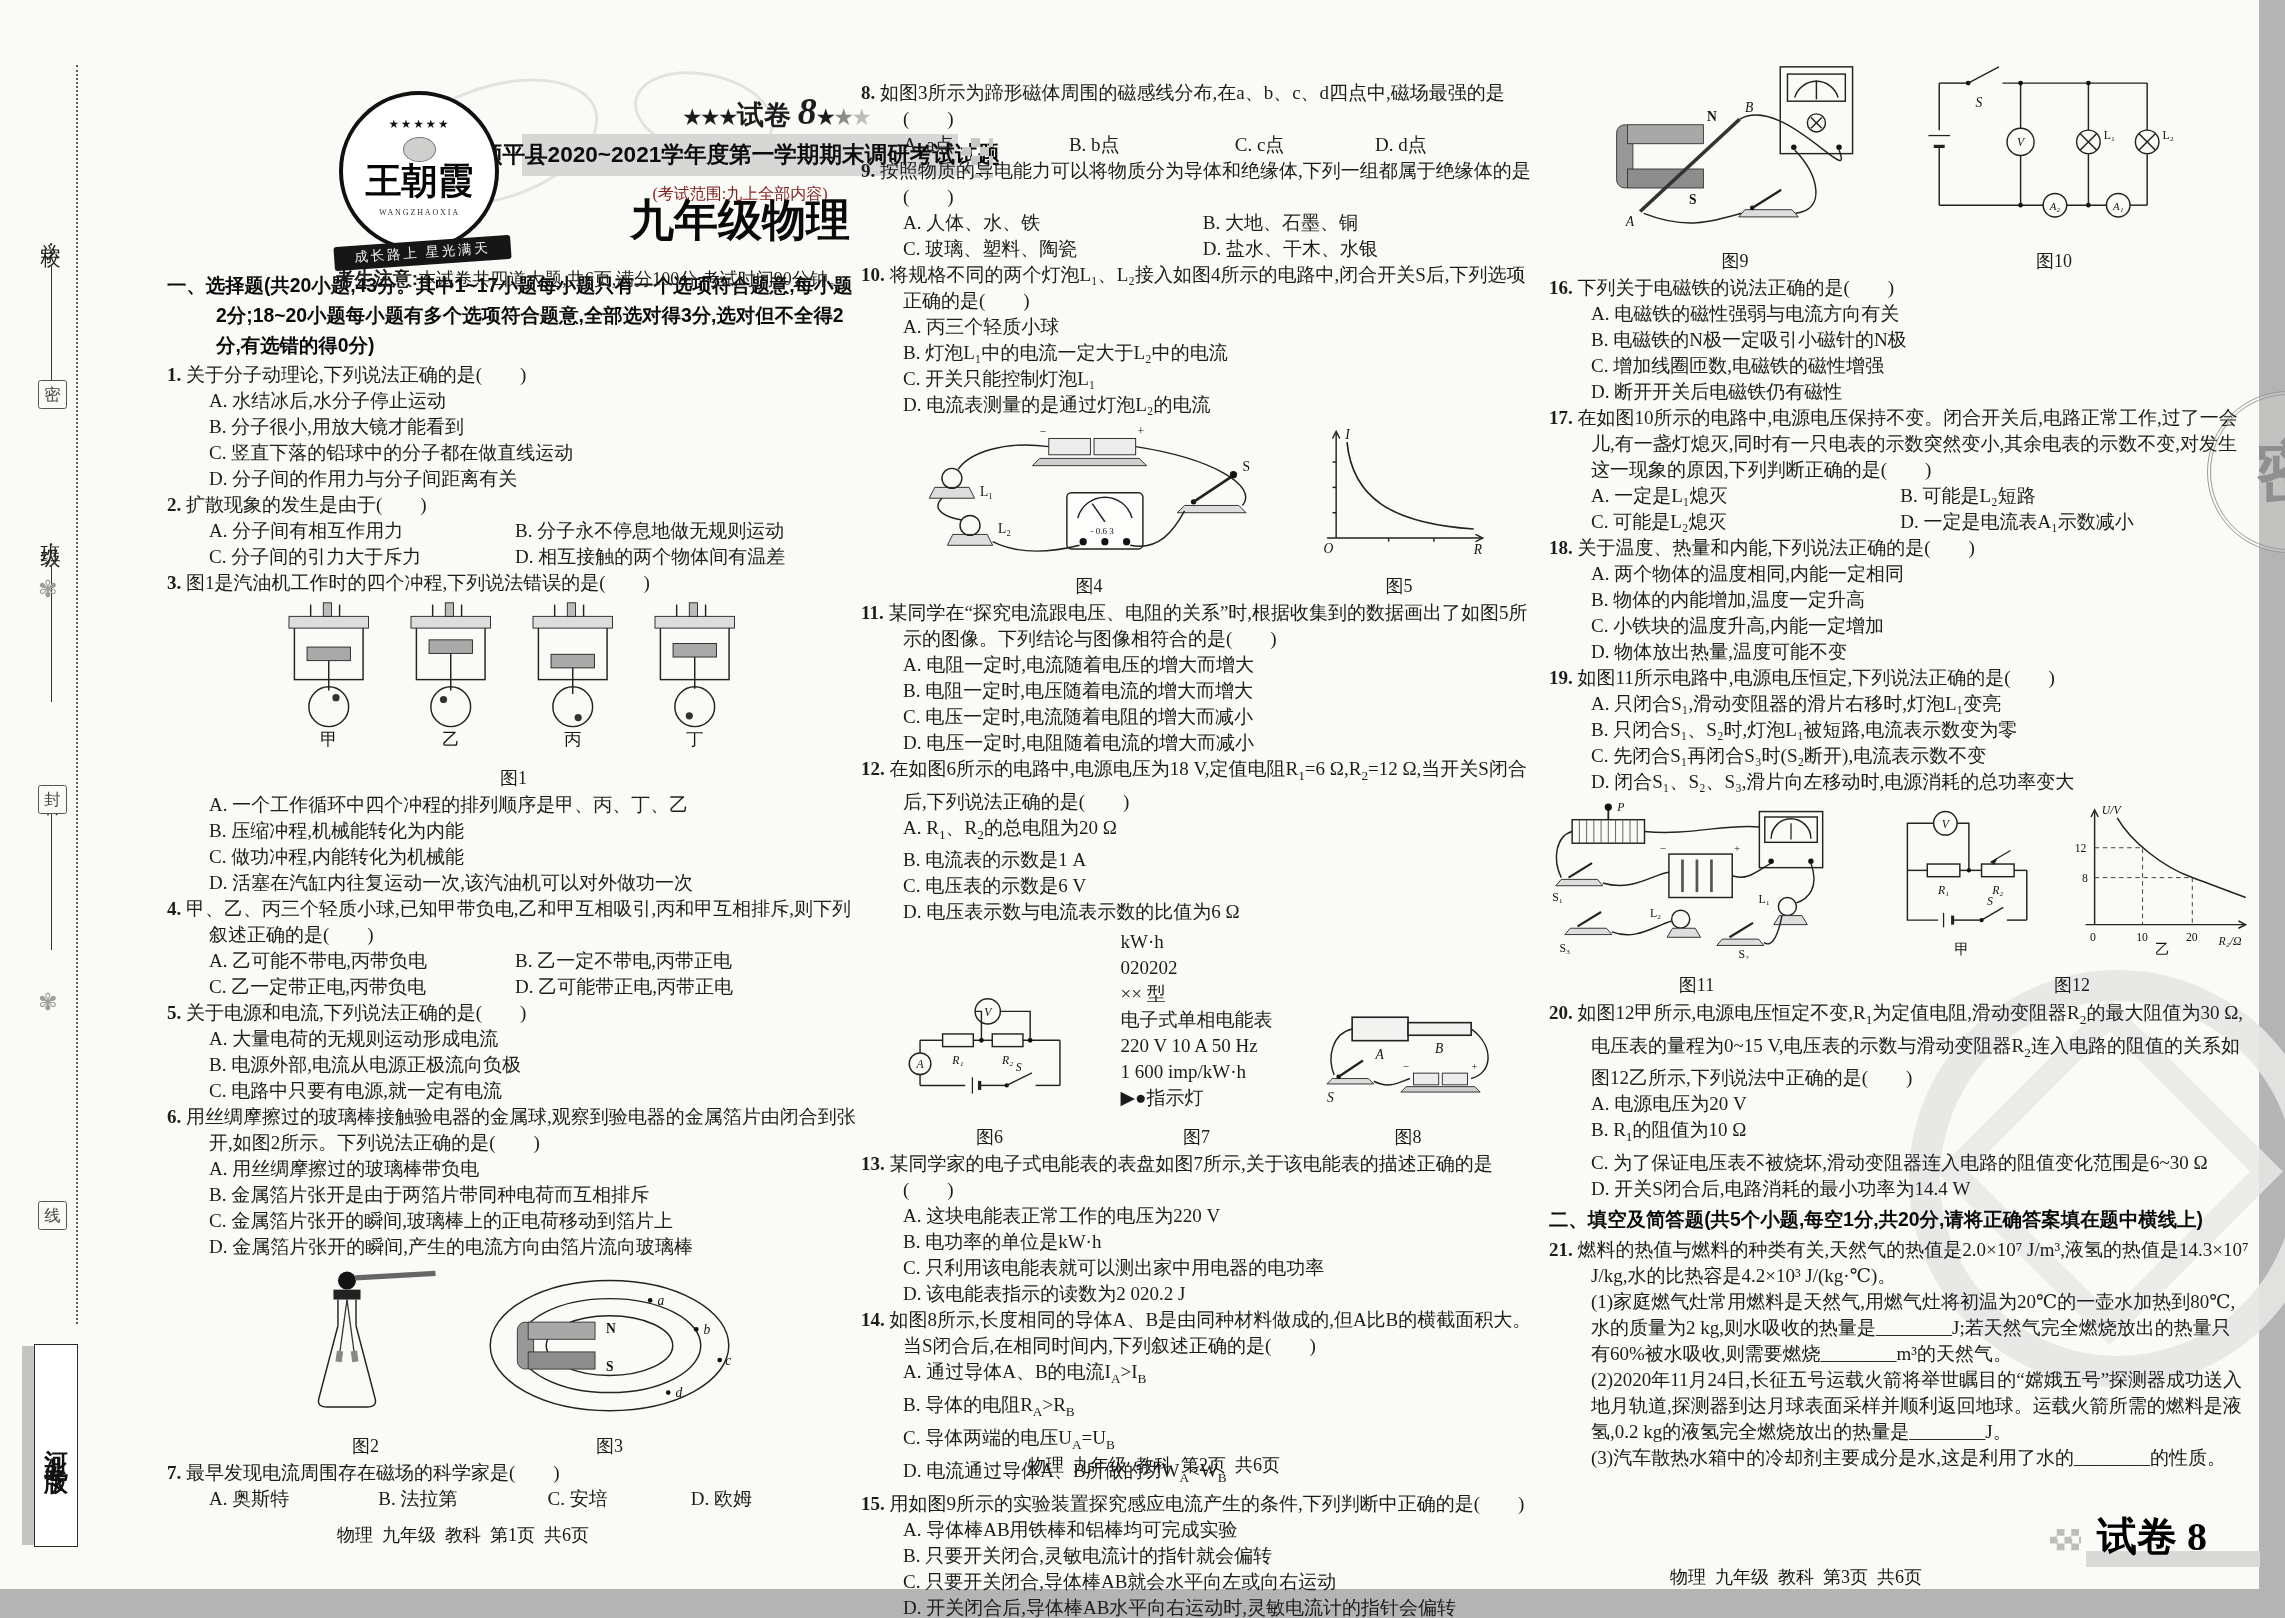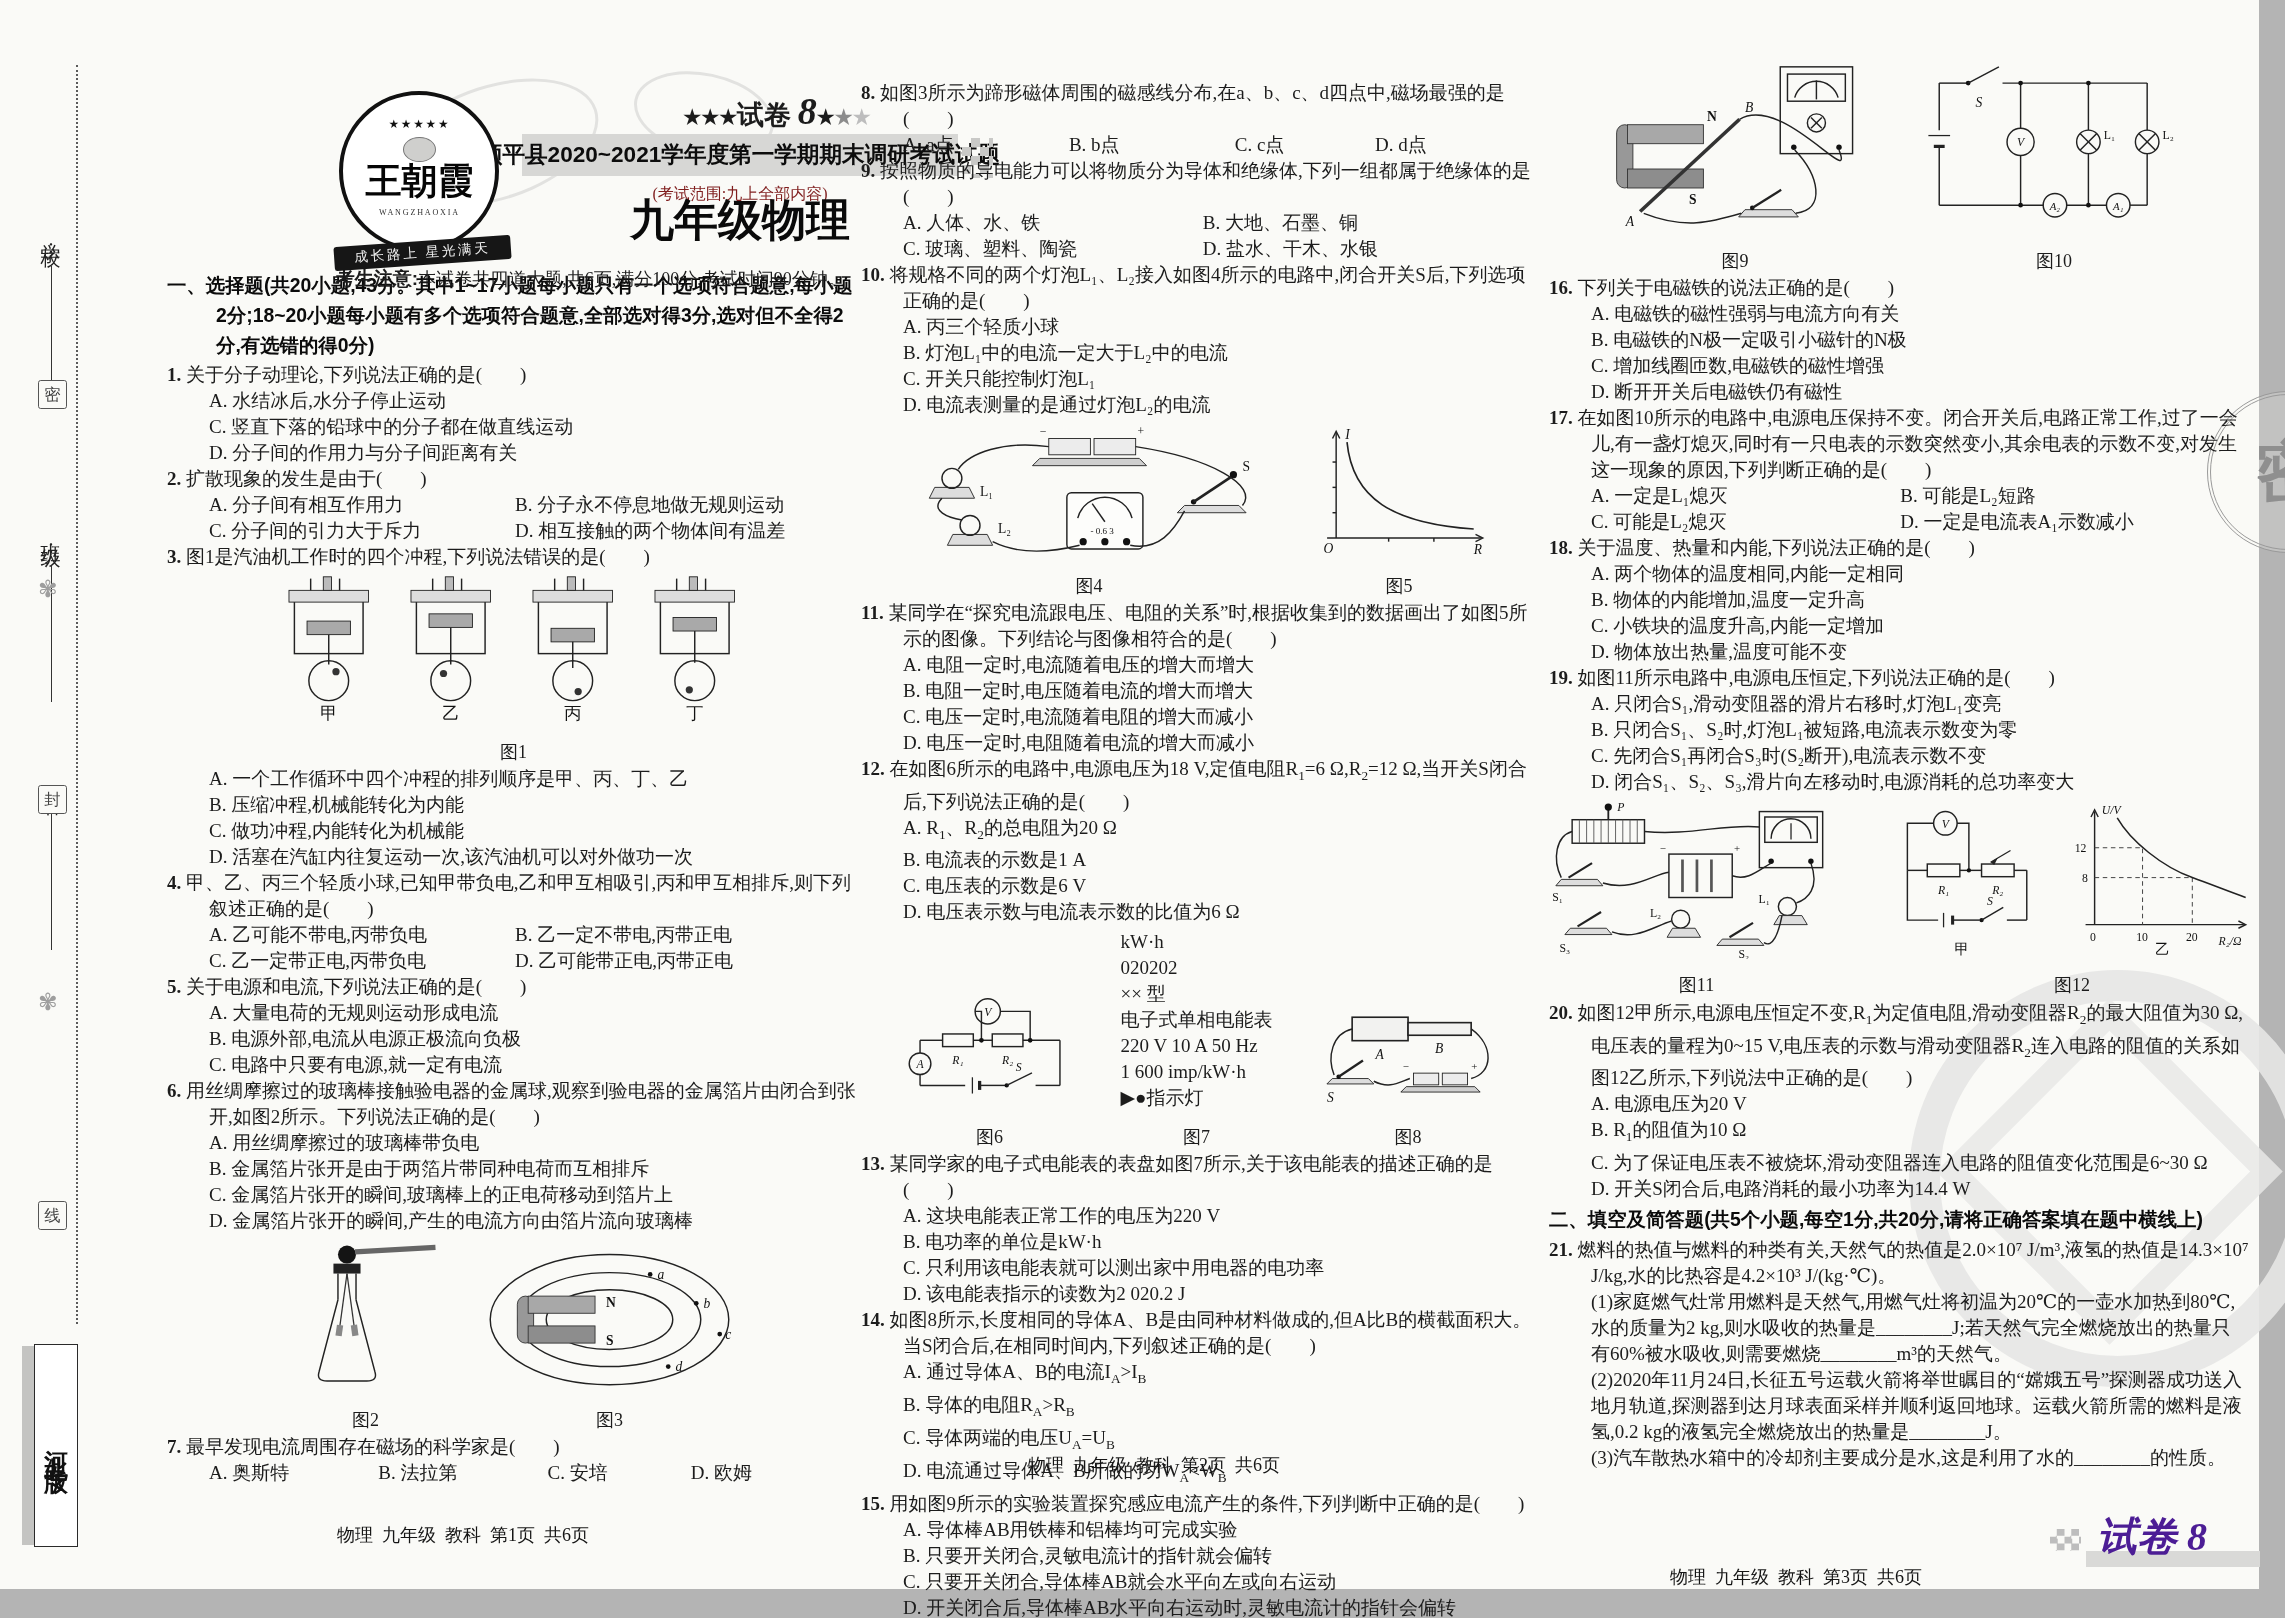--- a/index.html
+++ b/index.html
@@ -137,21 +137,21 @@
   svg .ital{font-style:italic;}
   .fig-shape{stroke:#222;fill:none;stroke-width:1.6;}
   
   .page-footer{
     position:absolute;z-index:4;font-size:18px;white-space:pre;color:#151515;
     font-family:"Liberation Serif",serif;
   }
   #badge-bar{position:absolute;z-index:4;left:2086px;top:1551px;width:174px;height:16.3px;background:#d9d9d7;}
   #badge-text{
     position:absolute;z-index:5;left:2097px;top:1509px;
-    font-family:"Liberation Serif",serif;font-weight:bold;font-style:italic;font-size:40px;color:#4c1d95;
+    font-family:"Liberation Serif",serif;font-weight:bold;font-size:40px;color:#000000;
   }
   #badge-deco{position:absolute;z-index:5;left:2050px;top:1529px;width:31px;height:22px;
     background:repeating-conic-gradient(#bdbdbd 0 25%, transparent 0 50%);background-size:14.5px 14.5px;}
 </style>
 </head>
 <body>
 
 <div id="paper"></div>
 
 <div class="wm-ring" style="left:1909px;top:970px;width:355px;height:355px;"></div>
@@ -199,20 +199,21 @@
     <div class="checker" style="left:628px;top:58px;width:31px;height:40px;"></div>
     <div id="scope-note">(考试范围:九上全部内容)</div>
     <div id="subject-title">九年级物理</div>
     <div id="notice"><b>考生注意:</b><span>本试卷共四道大题,共6页,满分100分,考试时间90分钟。</span></div>
   </div>
 <div class="section-head">一、选择题(共20小题,43分。其中1~17小题每小题只有一个选项符合题意,每小题2分;18~20小题每小题有多个选项符合题意,全部选对得3分,选对但不全得2分,有选错的得0分)</div>
     <div class="question">
       <div class="stem"><b class="qn">1.</b> 关于分子动理论,下列说法正确的是(　　)</div>
       <div class="opts cols1">
         <div class="opt">A. 水结冰后,水分子停止运动</div>
+        <div class="opt">B. 分子很小,用放大镜才能看到</div>
         <div class="opt">C. 竖直下落的铅球中的分子都在做直线运动</div>
         <div class="opt">D. 分子间的作用力与分子间距离有关</div>
       </div>
     </div>
     <div class="question">
       <div class="stem"><b class="qn">2.</b> 扩散现象的发生是由于(　　)</div>
       <div class="opts cols2">
         <div class="opt">A. 分子间有相互作用力</div>
         <div class="opt">B. 分子永不停息地做无规则运动</div>
         <div class="opt">C. 分子间的引力大于斥力</div>

